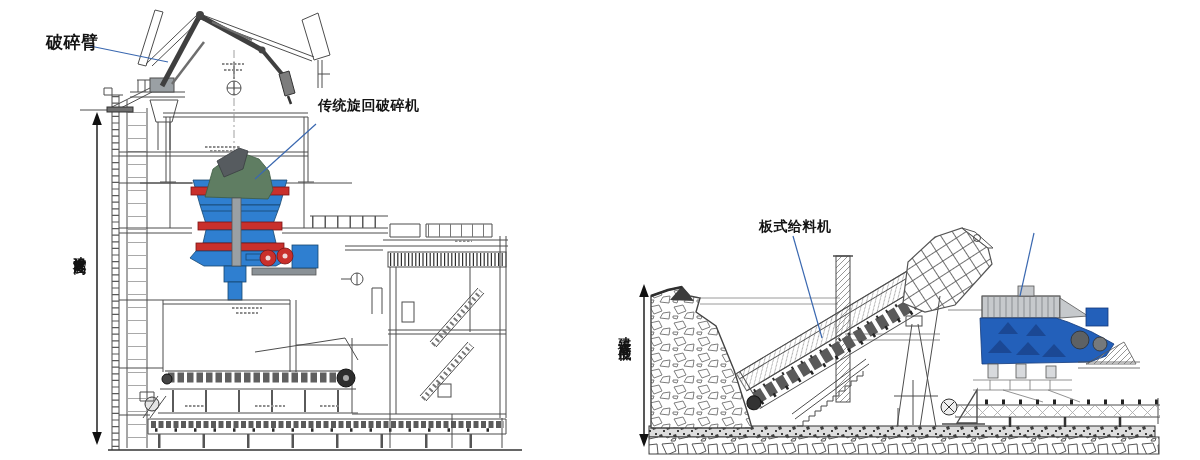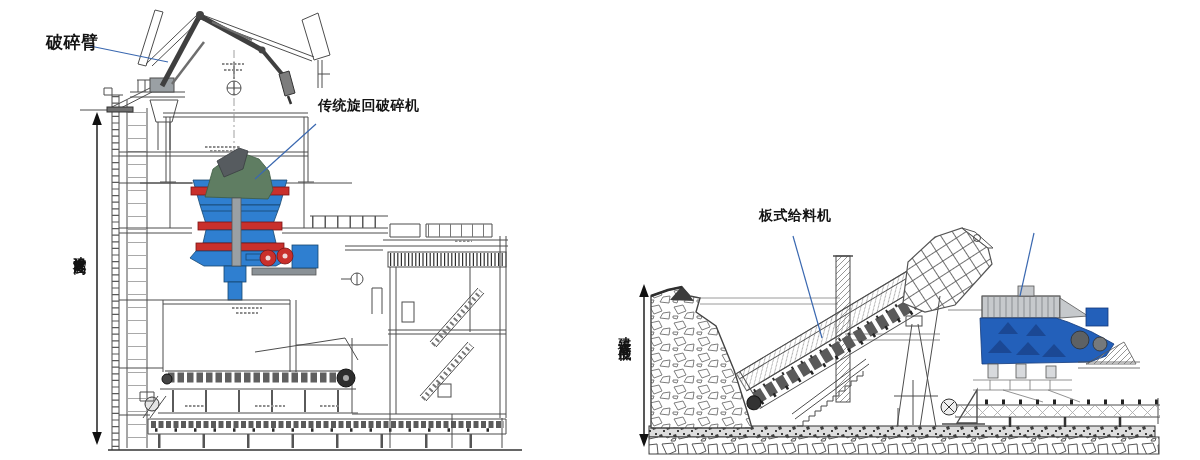--- a/index.html
+++ b/index.html
@@ -16,21 +16,21 @@
     white-space:nowrap;letter-spacing:.5px;line-height:1.1;
   }
   .label.big{font-size:14px;}
   .v-label{
     writing-mode:vertical-rl;text-orientation:upright;
     font-size:13px;letter-spacing:1px;white-space:nowrap;
   }
   #lbl-breaker{left:46px;top:33px;}
   #lbl-trad{left:318px;top:98px;}
   #lbl-hleft{left:72px;top:246px;}
-  #lbl-banshi{left:759px;top:208px;text-align:right;}
+  #lbl-banshi{left:759px;top:219px;text-align:right;}
   #lbl-dlhgc{left:1008px;top:208px;}
   #lbl-hright{left:617px;top:326px;letter-spacing:3px;}
 </style>
 </head>
 <body>
 
 <div id="stage">
 
 <svg id="svg-left" class="draw" width="600" height="460" viewBox="0 0 600 460">
   <g fill="none" stroke="#4d4d4d" stroke-width="1">

